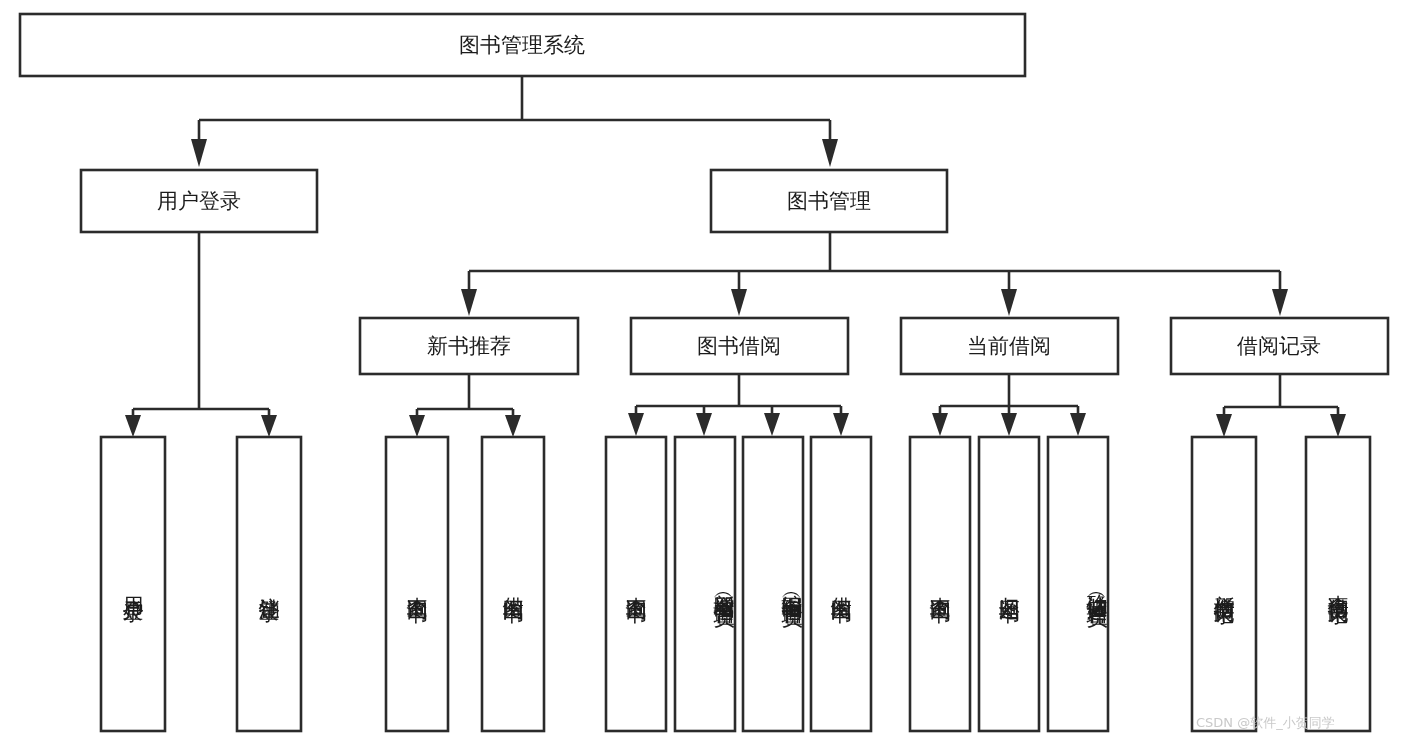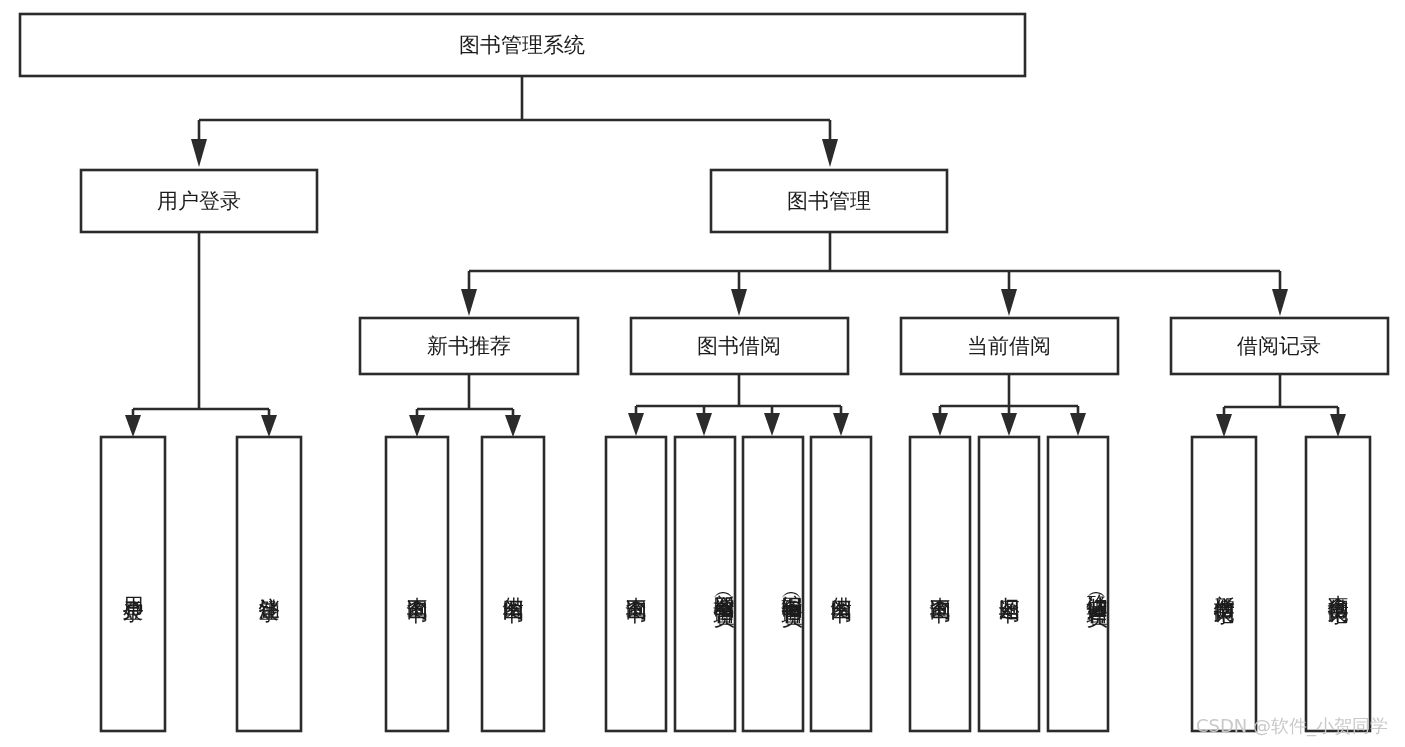--- a/index.html
+++ b/index.html
@@ -64,21 +64,21 @@
     display: flex;
     align-items: flex-start;
     justify-content: center;
     pointer-events: none;
     user-select: none;
   }
   .vlabel.center-mid { align-items: center; }
   .watermark {
     position: absolute;
     font-family: "DejaVu Sans", "Liberation Sans", sans-serif;
-    font-size: 18px;
+    font-size: 13px;
     color: #c9c9c9;
     white-space: nowrap;
     user-select: none;
   }
 </style>
 </head>
 <body>
 
 <div id="diagram-root">
 

